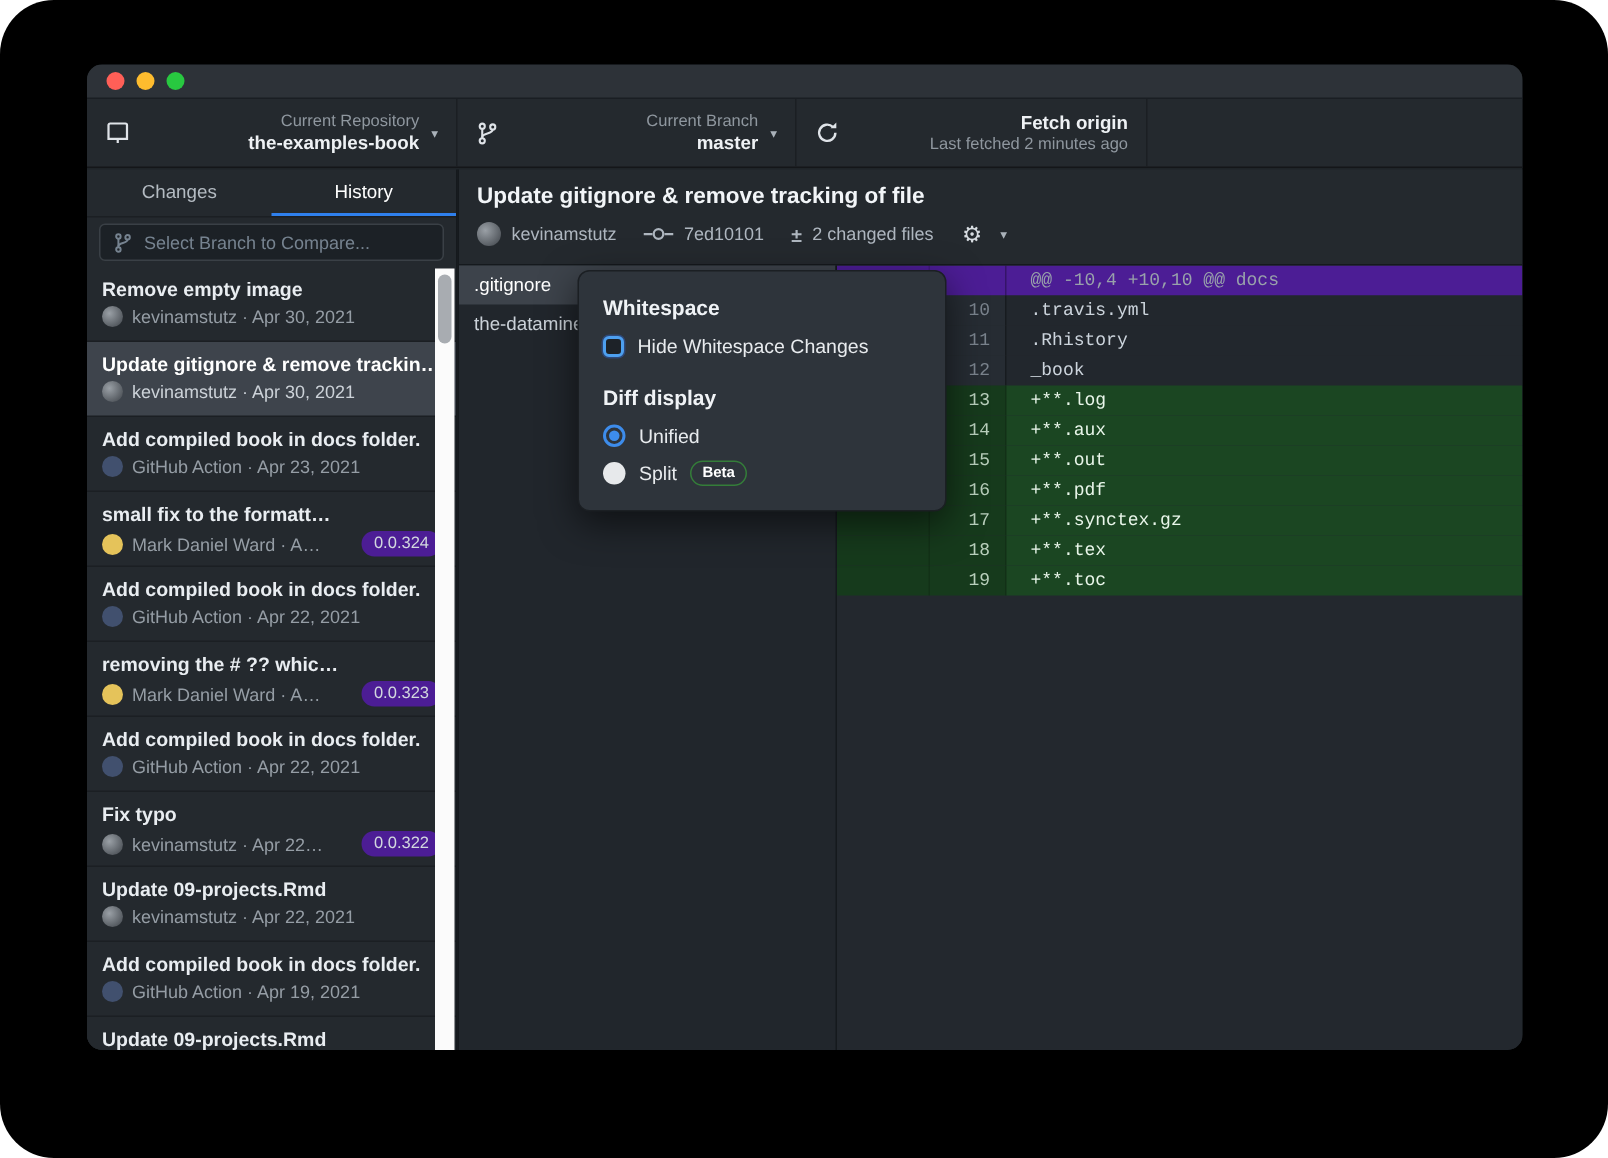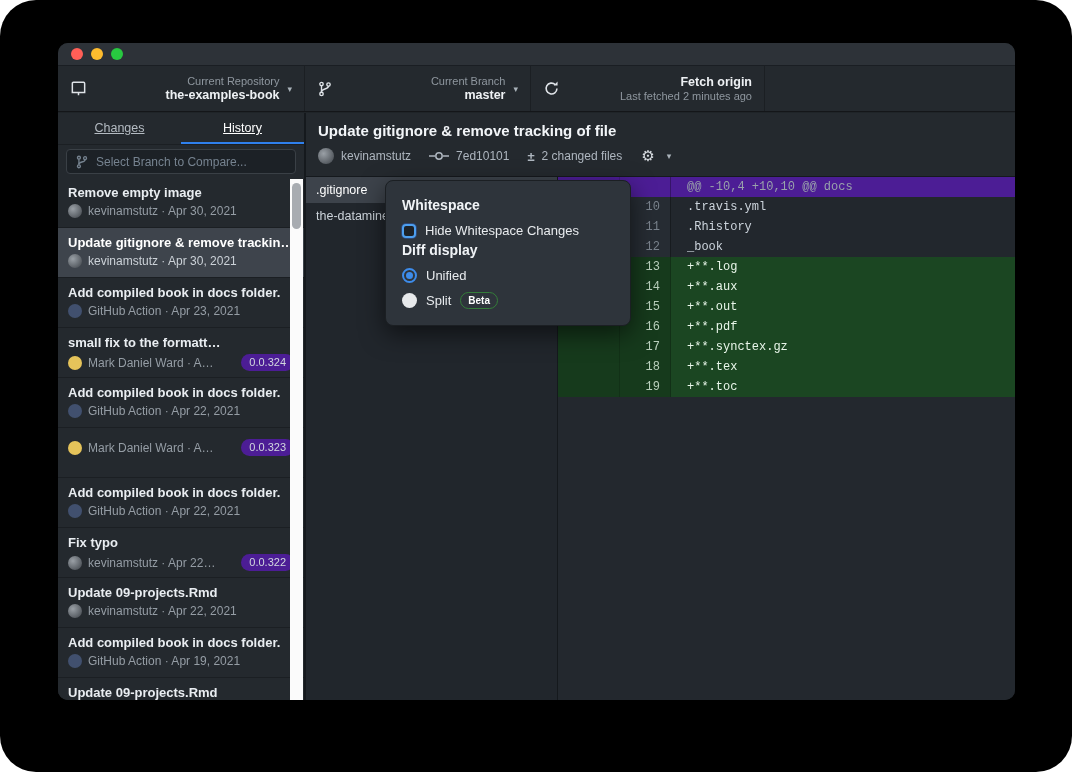--- a/index.html
+++ b/index.html
@@ -23,21 +23,21 @@
   .tb-icon { width:24px; flex:none; display:flex; align-items:center; }
   .tb-text { flex:1; min-width:0; margin-left:4px; }
   .tb-label { font-size:11px; color:#8f979f; line-height:13px; white-space:nowrap; }
   .tb-value { font-size:12.5px; font-weight:bold; color:#eef1f4; line-height:15px; white-space:nowrap; }
   .caret { font-size:9px; color:#aab2ba; margin-left:8px; }
 
   
   .sidebar { position:absolute; left:0; top:70px; bottom:0; width:247px;
              background:#24292e; border-right:1px solid #15191d; }
   .tabs { height:32px; display:flex; border-bottom:1px solid #1b1f23; }
-  .tab { flex:1; text-align:center; line-height:30px; font-size:12.5px; color:#b4bbc2;text-decoration:underline; }
+  .tab { flex:1; text-align:center; line-height:30px; font-size:12.5px; color:#b4bbc2; }
   .tab.active { color:#fff; border-bottom:2px solid #2f80ed; }
   .compare { height:33px; padding:4px 8px; }
   .compare-input { height:25px; background:#1c2126; border:1px solid #3a4046; border-radius:4px;
                    display:flex; align-items:center; padding:0 8px; gap:7px;
                    font-size:12px; color:#768390; white-space:nowrap; overflow:hidden; }
   .commit-list { position:absolute; top:65px; left:0; right:0; bottom:0; overflow:hidden; }
   .commit-row { height:50px; border-bottom:1px solid #1b1f23; padding:7px 10px 0; background:#24292e; }
   .commit-row.selected { background:#3e444c; }
   .commit-title { font-size:13px; font-weight:bold; color:#e9edf1;
                   white-space:nowrap; overflow:hidden; text-overflow:ellipsis; }
@@ -85,21 +85,21 @@
   .r-del .dn { background:#6d171d; color:#e3b6b8; }
   .r-del .dcode { background:#7e1c22; color:#ffffff; }
   .r-add .dn { background:#163a1c; color:#b9cfbc; }
   .r-add .dcode { background:#1b4622; color:#e9f6ea; }
 
   
   .popover { position:absolute; left:327px; top:137px; width:246px;
              background:#2e343b; border:1px solid #1b1f23; border-radius:8px;
              box-shadow:0 8px 24px rgba(0,0,0,.55); padding:12px 16px 16px; z-index:10; }
   .pop-heading { font-size:14px; font-weight:bold; color:#f0f3f6; margin:4px 0 10px; }
-  .pop-heading.second { margin-top:4px; }
+  .pop-heading.second { margin-top:19px; }
   .check-row { display:flex; align-items:center; gap:9px; }
   .checkbox { width:14px; height:14px; border:2px solid #4d9fef; border-radius:4px;
               background:#1d2228; box-shadow:0 0 0 1px rgba(47,111,235,.35); flex:none; }
   .check-label { font-size:13px; color:#e8ebee; }
   .radio-row { display:flex; align-items:center; gap:9px; margin-top:9px; }
   .radio { width:15px; height:15px; border-radius:50%; flex:none; }
   .radio.sel { border:2px solid #3d8ceb; display:flex; align-items:center; justify-content:center; }
   .radio.sel::after { content:""; width:7px; height:7px; border-radius:50%; background:#3d8ceb; }
   .radio.unsel { background:#e7e9eb; }
   .beta { border:1px solid #347d39; border-radius:9px; padding:0 7px; font-size:10px;
@@ -217,20 +217,21 @@
           </div>
         </div>
         <div class="commit-row">
           <div class="commit-title">Add compiled book in docs folder.</div>
           <div class="commit-meta">
             <span class="avatar av-action"></span>
             <span>GitHub Action · Apr 22, 2021</span>
           </div>
         </div>
         <div class="commit-row">
+          <div class="commit-title">removing the # ?? whic…</div>
           <div class="commit-meta">
             <span class="avatar av-mark"></span>
             <span>Mark Daniel Ward · A…</span>
             <span class="badge">0.0.323</span>
           </div>
         </div>
         <div class="commit-row">
           <div class="commit-title">Add compiled book in docs folder.</div>
           <div class="commit-meta">
             <span class="avatar av-action"></span>

